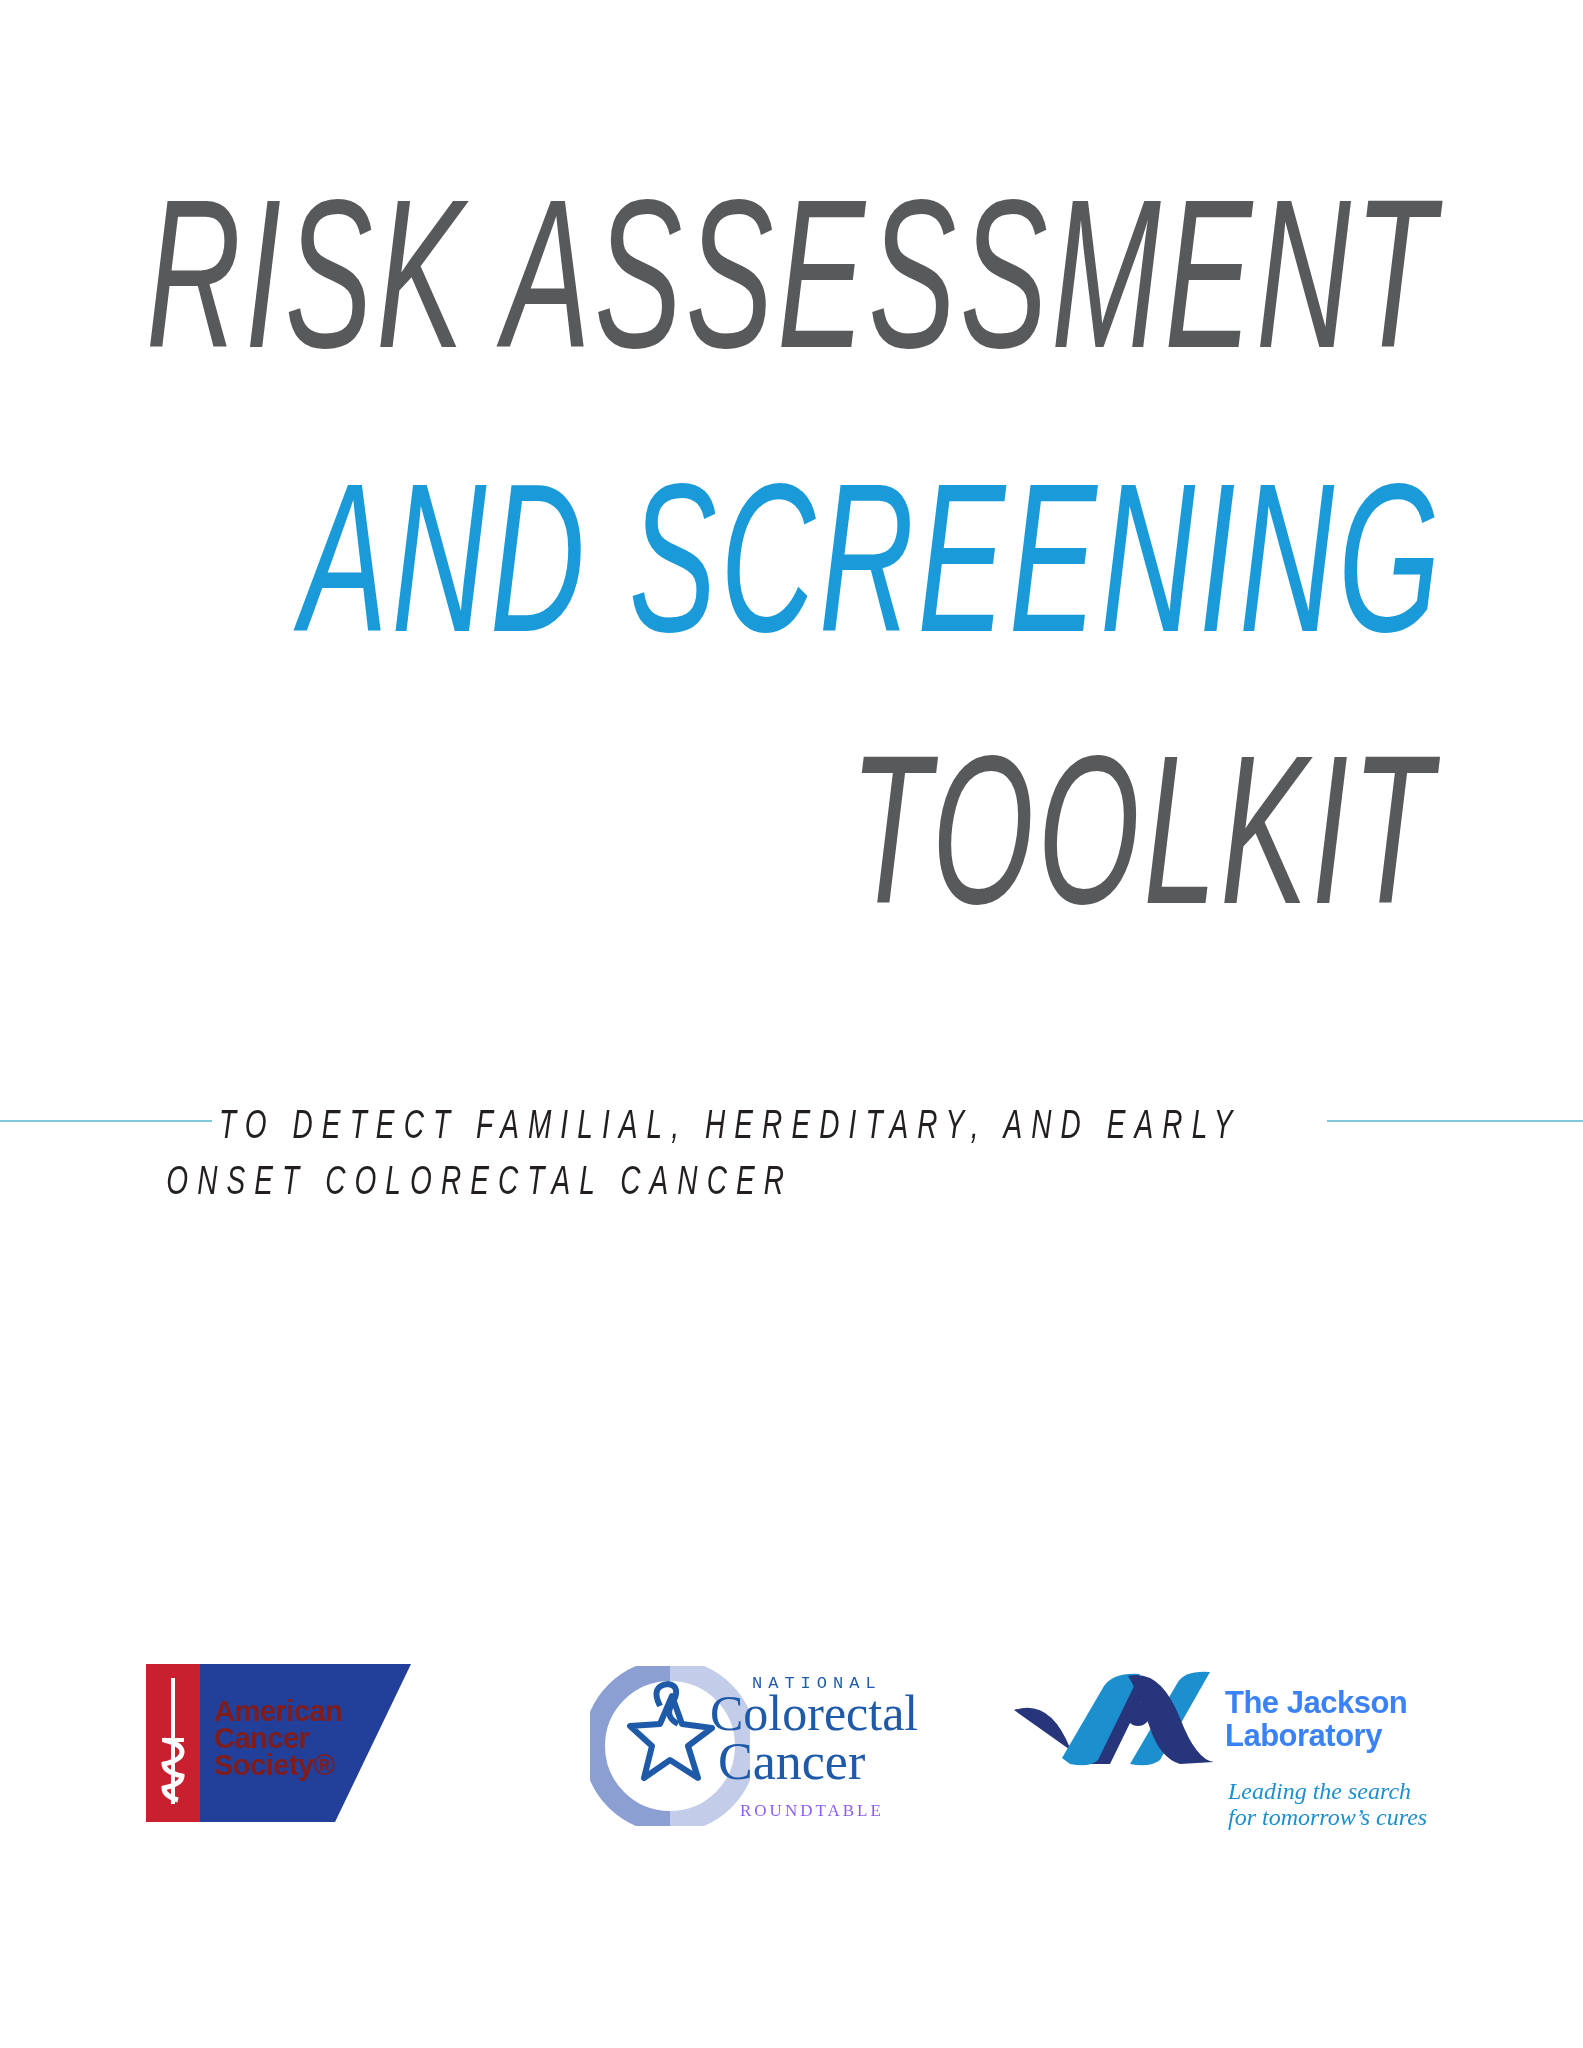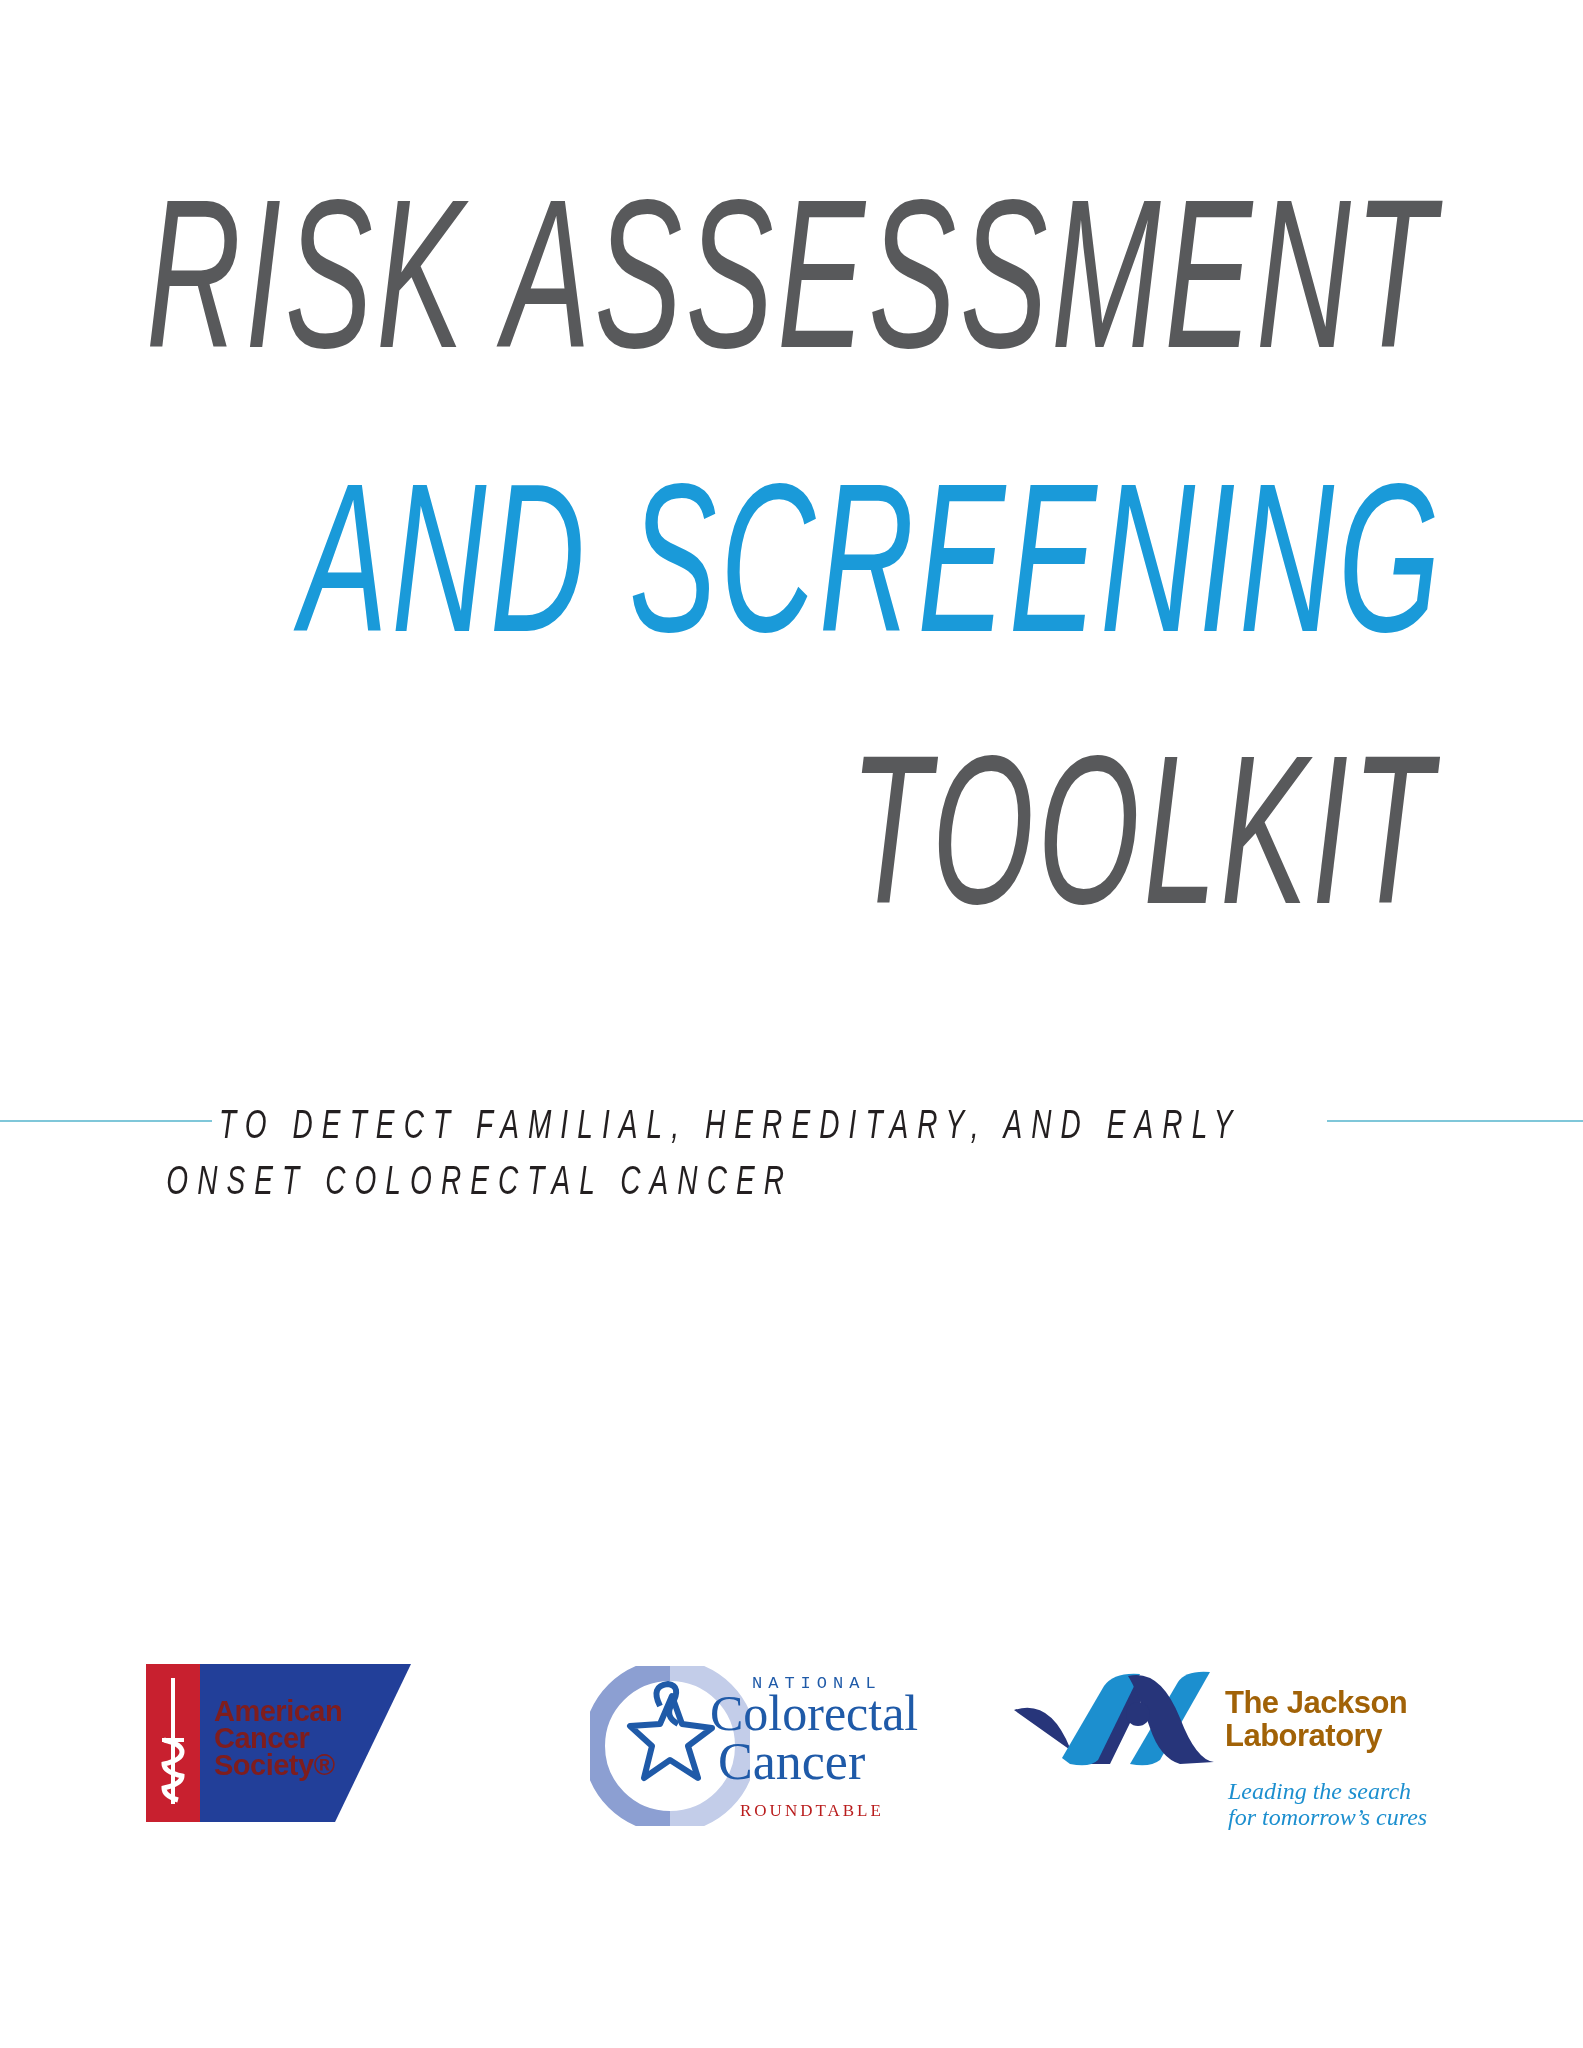--- a/index.html
+++ b/index.html
@@ -36,26 +36,26 @@
               clip-path: polygon(0 0, 100% 0, 64% 100%, 0 100%); }
   .acs-text { position: absolute; left: 68px; top: 34px; color: #7f1d1d; font-weight: bold; font-size: 29px; line-height: 27px; letter-spacing: -0.5px; }
   .acs-sword { position: absolute; left: 14px; top: 14px; width: 26px; height: 132px; }
 
   
   .nccrt { position: absolute; left: 590px; top: 1664px; width: 330px; height: 165px; }
   .nccrt-ring { position: absolute; left: 0; top: 2px; width: 160px; height: 160px; }
   .nccrt-national { position: absolute; left: 162px; top: 10px; font-family: Liberation Mono, monospace; font-size: 17px; letter-spacing: 6px; color: #1f5aa8; }
   .nccrt-colorectal { position: absolute; left: 120px; top: 24px; font-family: "Liberation Serif", serif; font-size: 50px; color: #1f5aa8; line-height: 1; }
   .nccrt-cancer { position: absolute; left: 128px; top: 72px; font-family: "Liberation Serif", serif; font-size: 52px; color: #1f5aa8; line-height: 1; }
-  .nccrt-roundtable { position: absolute; left: 150px; top: 137px; font-family: "Liberation Serif", serif; font-size: 17px; letter-spacing: 3px; color: #b91c1c; }
+  .nccrt-roundtable { position: absolute; left: 150px; top: 137px; font-family: "Liberation Serif", serif; font-size: 17px; letter-spacing: 3px; color: #8b5cf6; }
 
   
   .jax { position: absolute; left: 1010px; top: 1660px; width: 460px; height: 180px; }
   .jax-mark { position: absolute; left: 0; top: 8px; width: 205px; height: 100px; }
-  .jax-name { position: absolute; left: 215px; top: 26px; font-weight: bold; font-size: 31px; line-height: 33px; color: #a16207; letter-spacing: -0.5px; }
+  .jax-name { position: absolute; left: 215px; top: 26px; font-weight: bold; font-size: 31px; line-height: 33px; color: #3b82f6; letter-spacing: -0.5px; }
   .jax-tagline { position: absolute; left: 218px; top: 118px; font-family: "Liberation Serif", serif; font-style: italic; font-size: 24px; line-height: 26px; color: #1c8fcf; }
 </style>
 </head>
 <body>
 
 <div class="title-line title-1">RISK ASSESSMENT</div>
 <div class="title-line title-2" style="color:#1a9ad9">AND SCREENING</div>
 <div class="title-line title-3">TOOLKIT</div>
 
 <div class="rule rule-left" style="background:#7fc7d9"></div>

